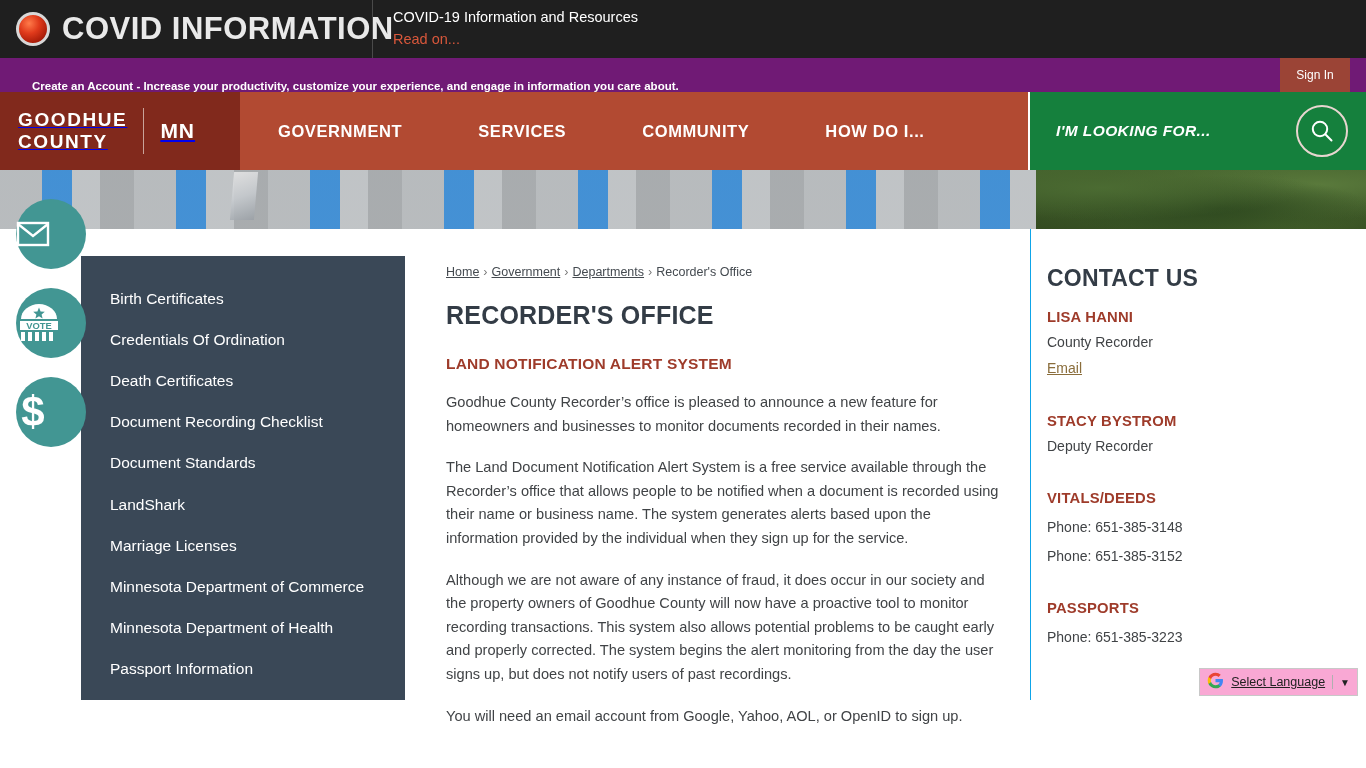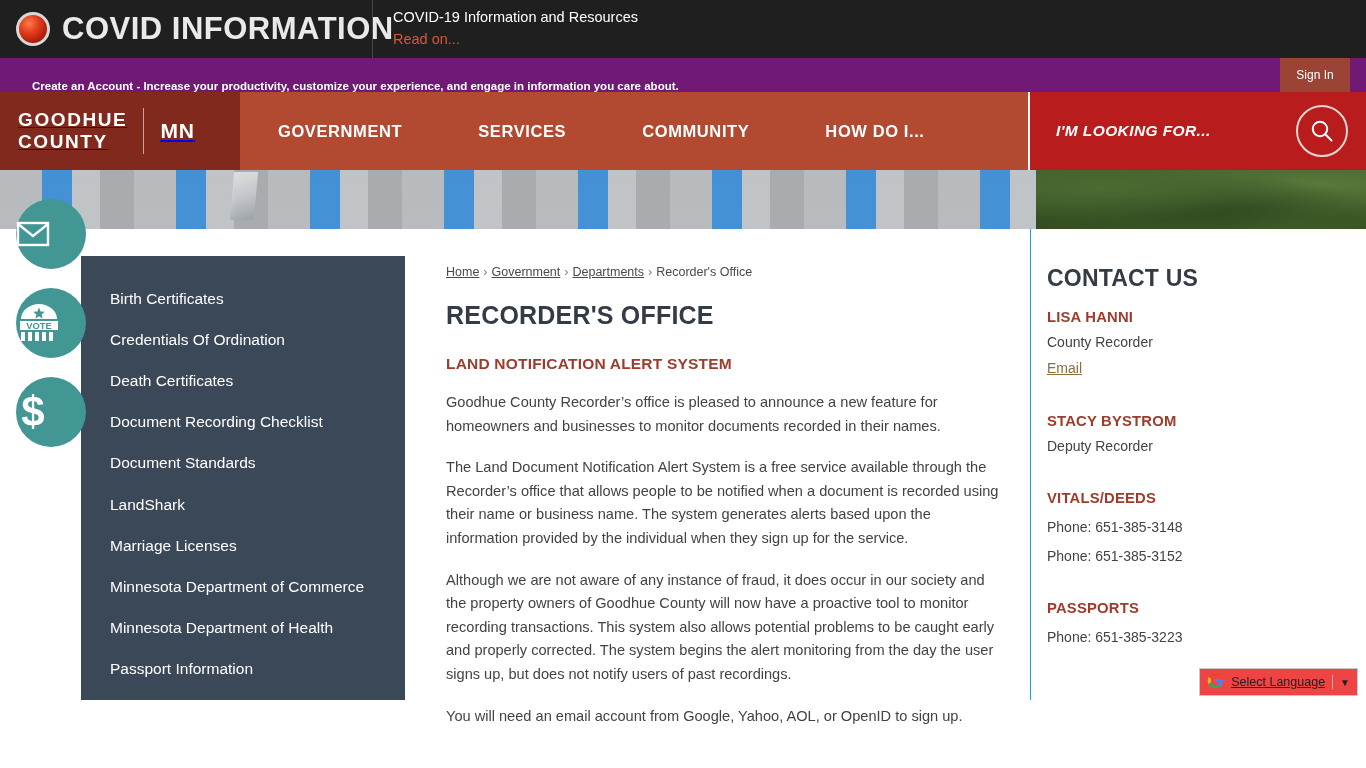--- a/index.html
+++ b/index.html
@@ -138,21 +138,21 @@
     font-size: 16.5px;
     font-weight: bold;
     letter-spacing: 0.6px;
     text-decoration: none;
     padding: 0 38px;
     white-space: nowrap;
     cursor: pointer;
   }
   .nav-right {
     width: 338px;
-    background: #b91c1c;
+    background: #15803d;
     border-left: 2px solid #ffffff;
     display: flex;
     align-items: center;
     position: relative;
   }
   .looking-for {
     color: #ffffff;
     font-size: 15.5px;
     font-weight: bold;
     font-style: italic;
@@ -340,21 +340,21 @@
     margin-top: 13px;
     font-size: 14px;
     color: #404346;
   }
   .gap-lg { height: 19px; }
 
   
   .gtranslate {
     position: absolute;
     right: 8px; bottom: 4px;
-    background: #ef4444;
+    background: #f9a8d4;
     border: 1px solid #c8c8c8;
     padding: 3px 7px;
     display: flex;
     align-items: center;
     gap: 7px;
     cursor: pointer;
     z-index: 50;
   }
   .g-logo {
     font-size: 15px;

